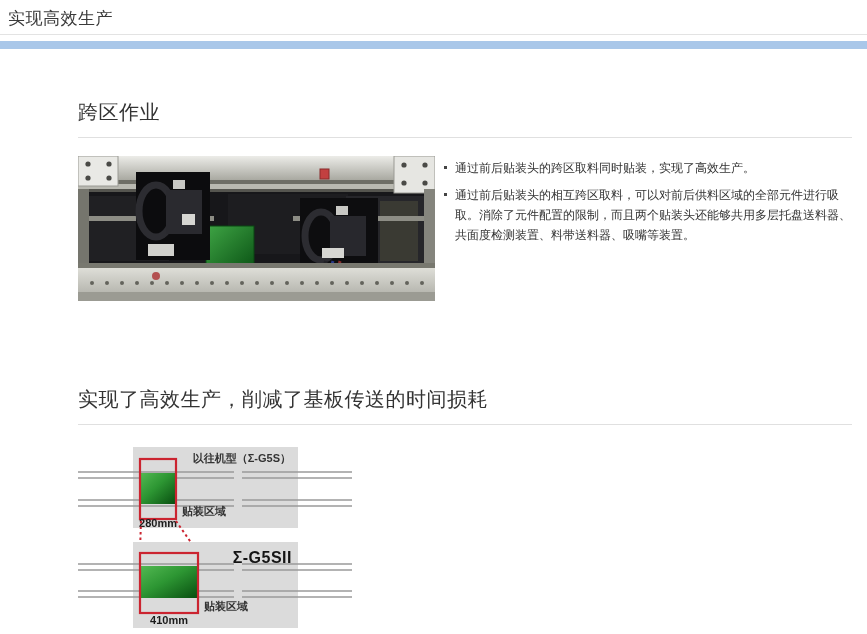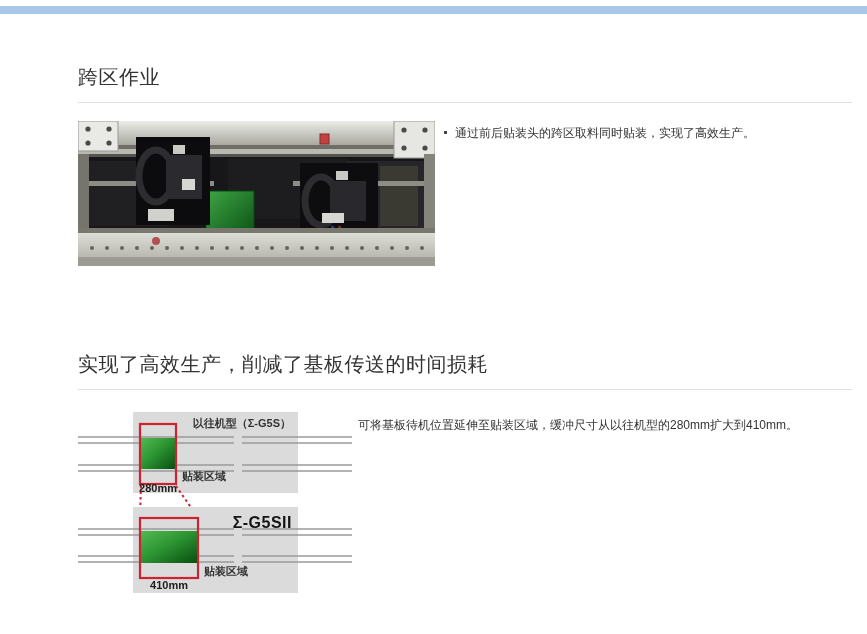--- a/index.html
+++ b/index.html
@@ -35,20 +35,23 @@
     margin:8px 0 0 3px;font-size:12px;line-height:18px;color:#333;flex:1;
   }
   .dg-label{font-size:11px;font-weight:bold;fill:#333;}
   .dg-dim{font-size:11px;font-weight:bold;fill:#1c1c1c;}
   .dg-logo{font-size:16px;font-weight:bold;fill:#141414;letter-spacing:.5px;}
 </style>
 </head>
 <body>
 
 <div class="page-header">
+  <div class="header-rule">
+    <h1>实现高效生产</h1>
+  </div>
   <div class="accent-bar"></div>
 </div>
 
 <section class="s1">
   <h2>跨区作业</h2>
   <div class="row">
     <div class="photo-box">
       <svg width="357" height="145" viewBox="0 0 357 145">
         <defs>
           <linearGradient id="mt" x1="0" y1="0" x2="0" y2="1">
@@ -105,20 +108,21 @@
         <path d="M248 105 C244 118 250 130 244 142" stroke="#222226" stroke-width="4" fill="none"></path>
         <rect x="0" y="107" width="357" height="38" fill="url(#mb)"></rect>
         <rect x="0" y="107" width="357" height="5" fill="#78786f"></rect>
         <rect x="0" y="136" width="357" height="9" fill="#9b9b93"></rect>
         <line x1="14" y1="127" x2="350" y2="127" stroke="#63635c" stroke-width="4" stroke-linecap="round" stroke-dasharray="0 15"></line>
         <circle cx="78" cy="120" r="4" fill="#b35050"></circle>
       </svg>
     </div>
     <ul class="bullets">
       <li>通过前后贴装头的跨区取料同时贴装，实现了高效生产。</li>
+      <li>通过前后贴装头的相互跨区取料，可以对前后供料区域的全部元件进行吸取。消除了元件配置的限制，而且两个贴装头还能够共用多层托盘送料器、共面度检测装置、料带送料器、吸嘴等装置。</li>
     </ul>
   </div>
 </section>
 
 <section class="s2">
   <h2>实现了高效生产，削减了基板传送的时间损耗</h2>
   <div class="row">
     <div class="diagram-box">
       <svg width="277" height="190" viewBox="0 0 277 190">
         <defs>
@@ -162,15 +166,14 @@
             <line x1="164" y1="148" x2="274" y2="148"></line>
           <line x1="0" y1="154" x2="156" y2="154"></line>
             <line x1="164" y1="154" x2="274" y2="154"></line>
         </g>
         <rect x="63" y="123" width="56" height="32" fill="url(#pcb)"></rect>
         <rect x="62" y="110" width="58" height="60" fill="none" stroke="#cb2430" stroke-width="2.2"></rect>
         <text class="dg-label" x="126" y="167">贴装区域</text>
         <text class="dg-dim" x="91" y="181" text-anchor="middle">410mm</text>
       </svg>
     </div>
-    <p class="desc">可将基板待机位置延伸至贴装区域，缓冲尺寸从以往机型的280mm扩大到410mm。</p>
   </div>
 </section>
 
 </body></html>

